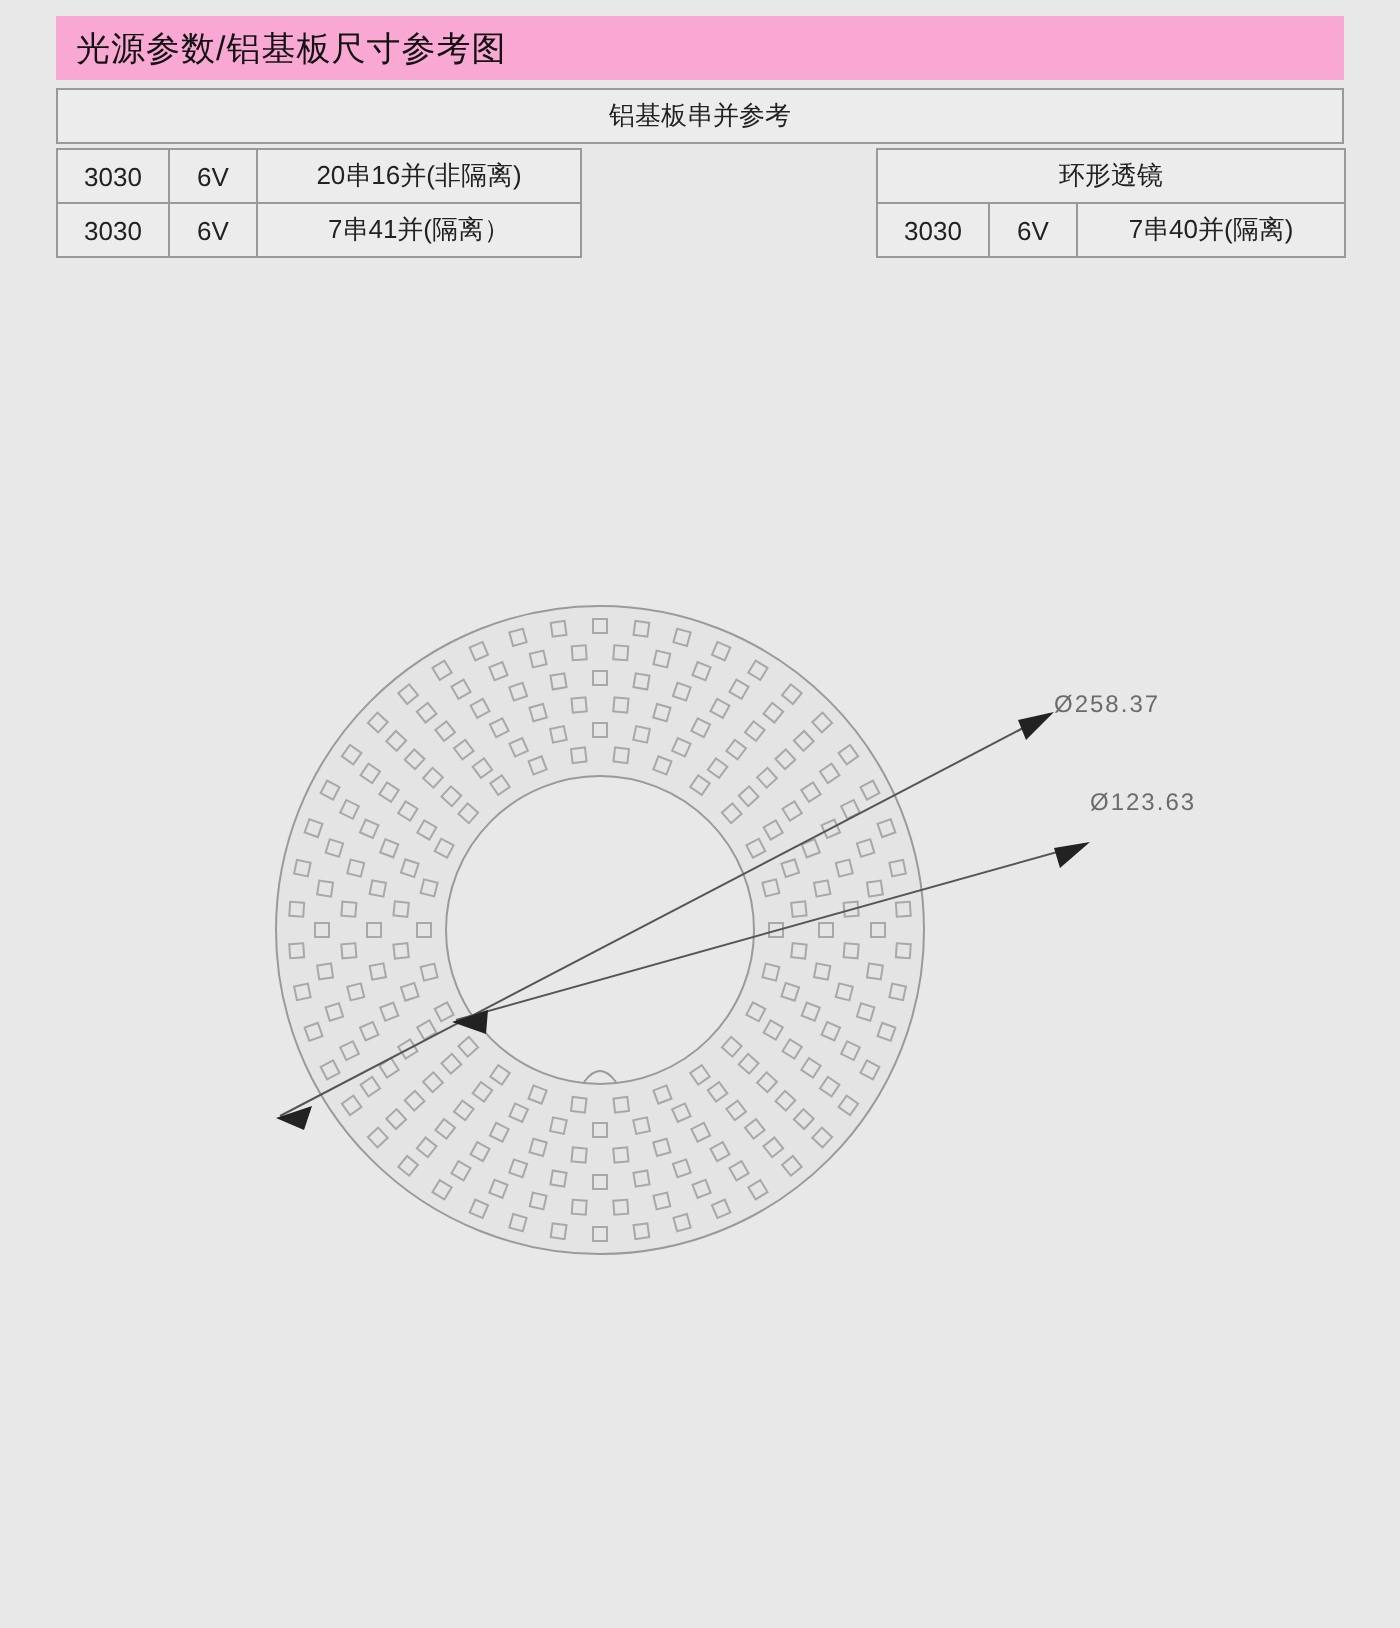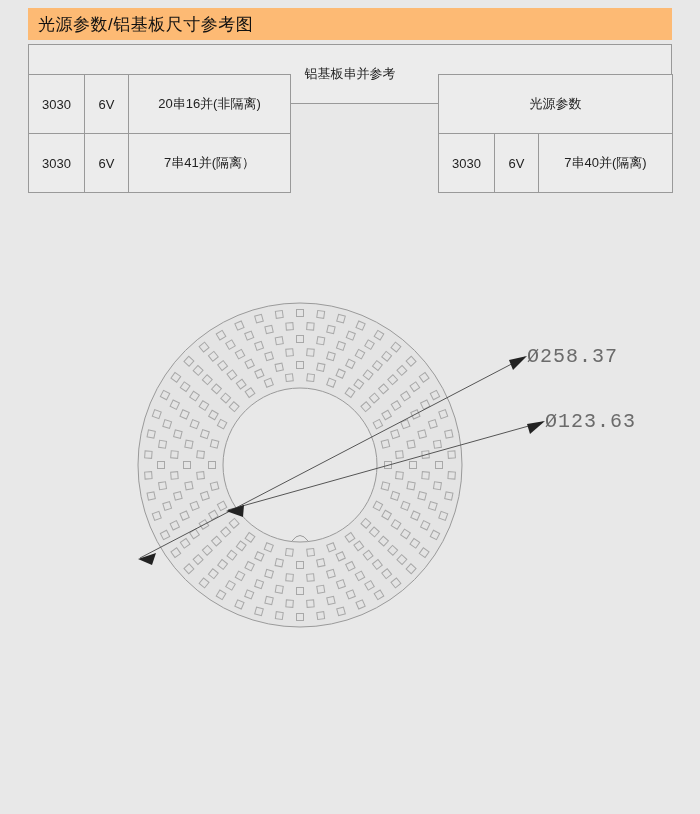--- a/index.html
+++ b/index.html
@@ -15,21 +15,21 @@
     overflow: hidden;
   }
 
   
   .header-band {
     position: absolute;
     left: 28px;
     top: 8px;
     width: 644px;
     height: 32px;
-    background: #fdba74;
+    background: #f9a8d4;
     display: flex;
     align-items: center;
   }
   .header-title {
     font-size: 17px;
     color: #111;
     padding-left: 10px;
     letter-spacing: 0.5px;
     white-space: nowrap;
   }
@@ -45,21 +45,21 @@
     border-collapse: collapse;
     table-layout: fixed;
   }
   table.grid td {
     border: 1px solid #999;
     background: #ececec;
     font-size: 13px;
     color: #222;
     text-align: center;
     height: 26px;
-    padding: 16px 2px;
+    padding: 0 2px;
     white-space: nowrap;
   }
   .span-title {
     font-size: 14px;
     color: #d02020;
     height: 26px;
   }
   .sub-title {
     color: #d02020;
     font-size: 14px;
@@ -74,28 +74,28 @@
   
   .drawing {
     position: absolute;
     left: 0;
     top: 160px;
     width: 700px;
     height: 654px;
   }
   .dim-label {
     position: absolute;
-    font-family: Liberation Mono, monospace;
-    font-size: 20px;
+    font-family: Liberation Sans, sans-serif;
+    font-size: 12px;
     color: #6b6b6b;
     letter-spacing: 1px;
     white-space: nowrap;
   }
   #dim-outer { left: 527px; top: 185px; }
-  #dim-inner { left: 545px; top: 250px; }
+  #dim-inner { left: 545px; top: 234px; }
 </style>
 </head>
 <body>
 
 <div class="header-band">
   <div class="header-title">光源参数/铝基板尺寸参考图</div>
 </div>
 
 <div class="tbl-wrap">
 
@@ -128,21 +128,21 @@
     </table>
 
   <table class="grid tbl-right">
     <colgroup>
       <col style="width:56px">
       <col style="width:44px">
       <col style="width:134px">
     </colgroup>
     <tbody>
         <tr>
-      <td class="sub-title" colspan="3">光源参数</td>
+      <td class="sub-title" colspan="3">环形透镜</td>
     </tr>
     <tr>
       <td class="num-cell">3030</td>
       <td class="num-cell">6V</td>
       <td class="txt-cell">7串40并(隔离)</td>
     </tr>
   </tbody>
     </table>
 
 </div>

